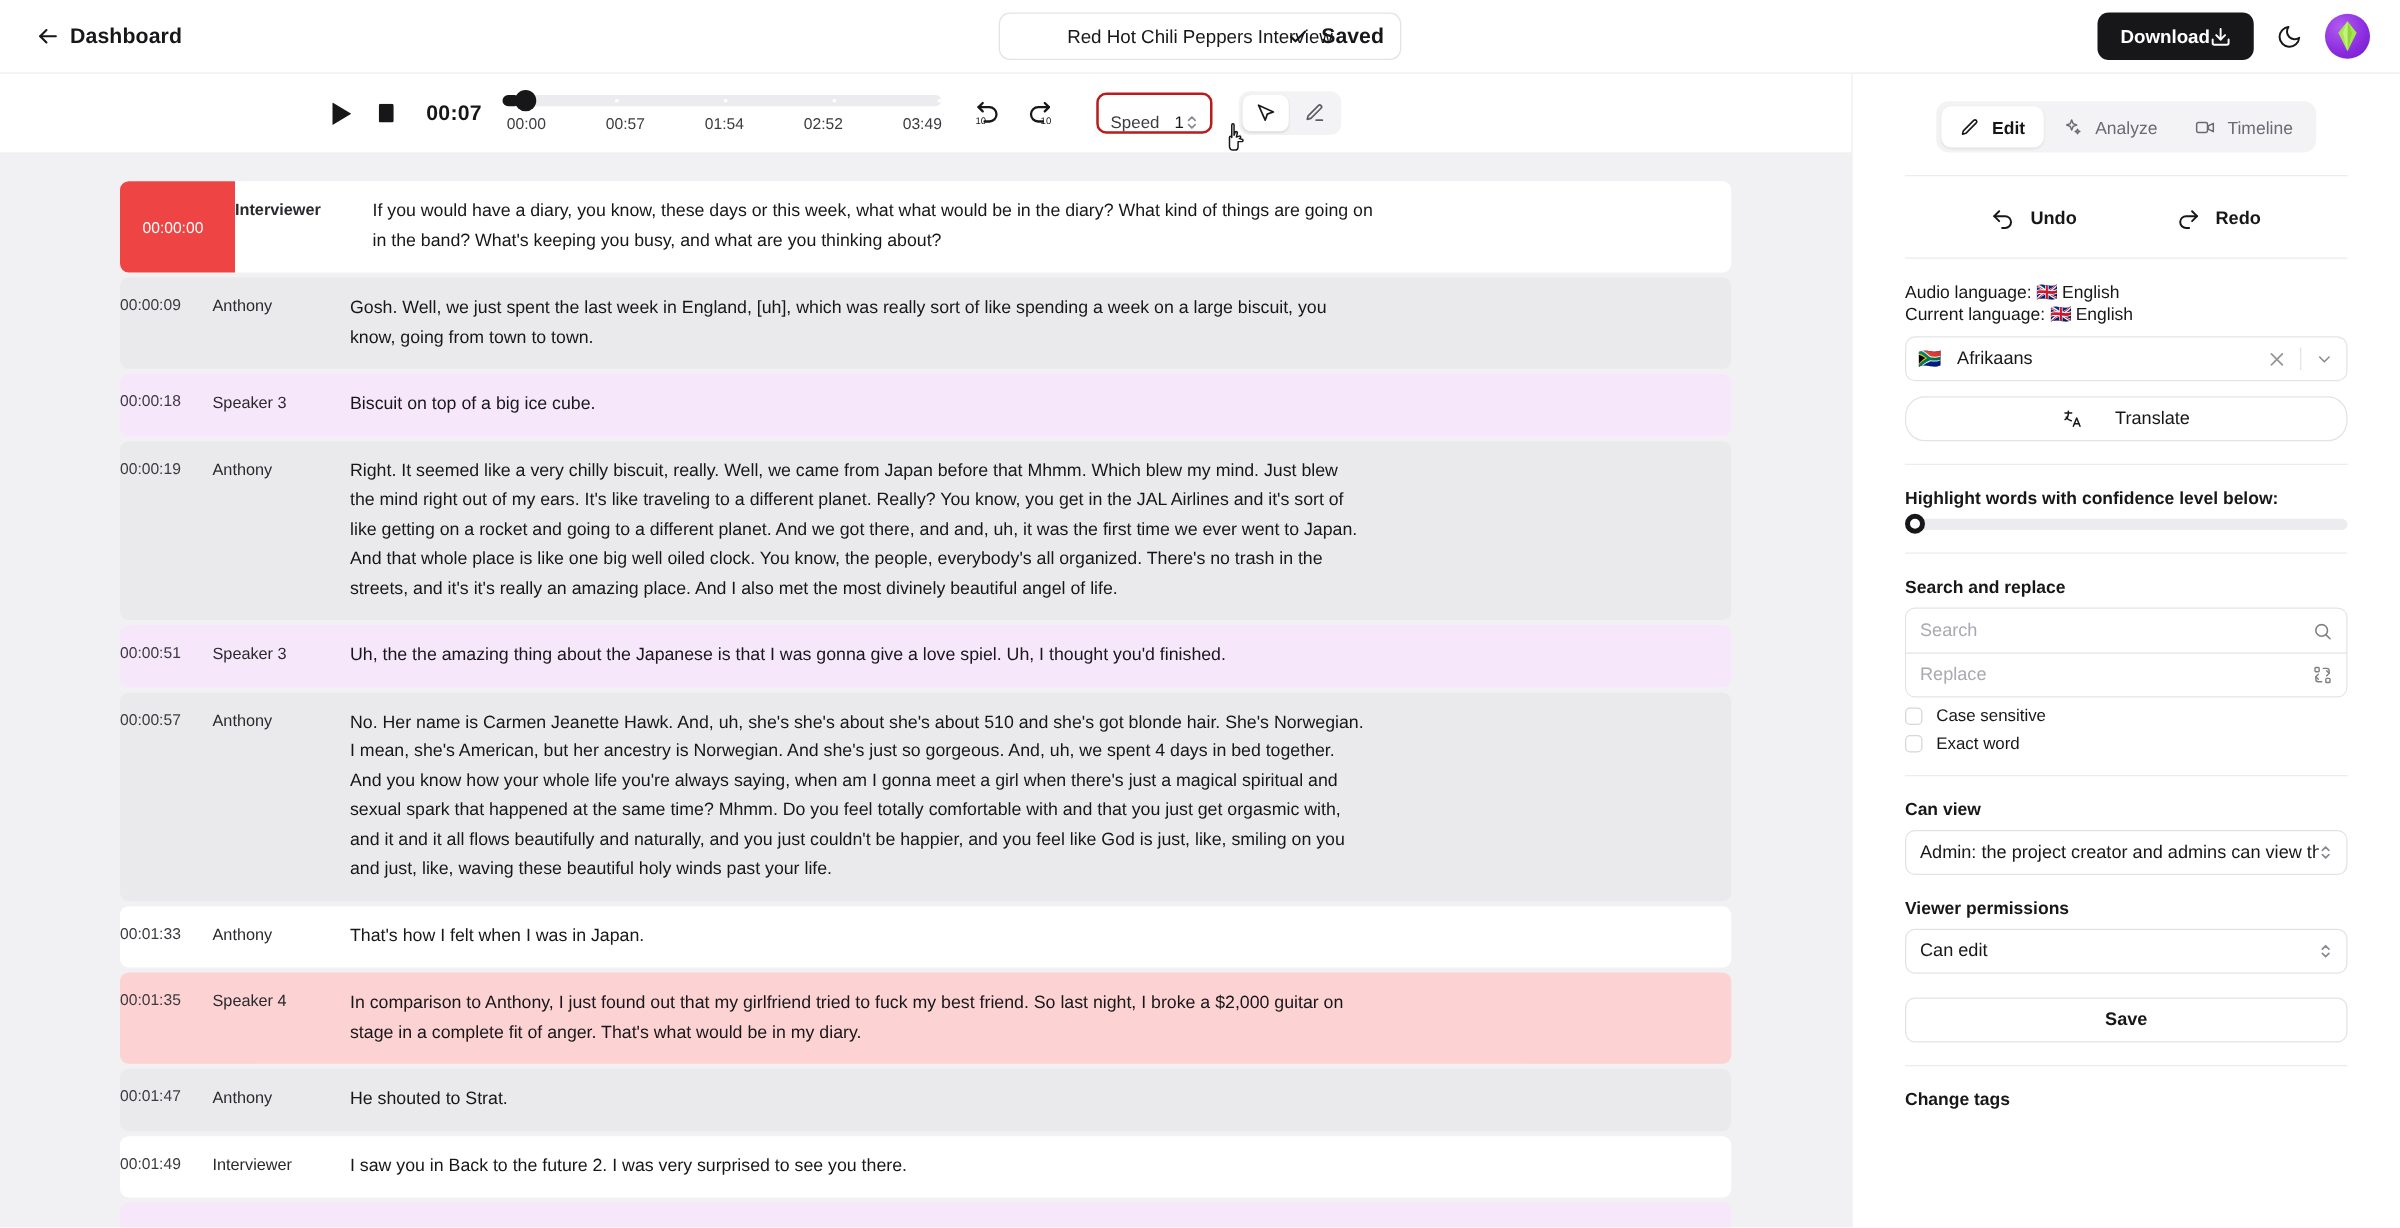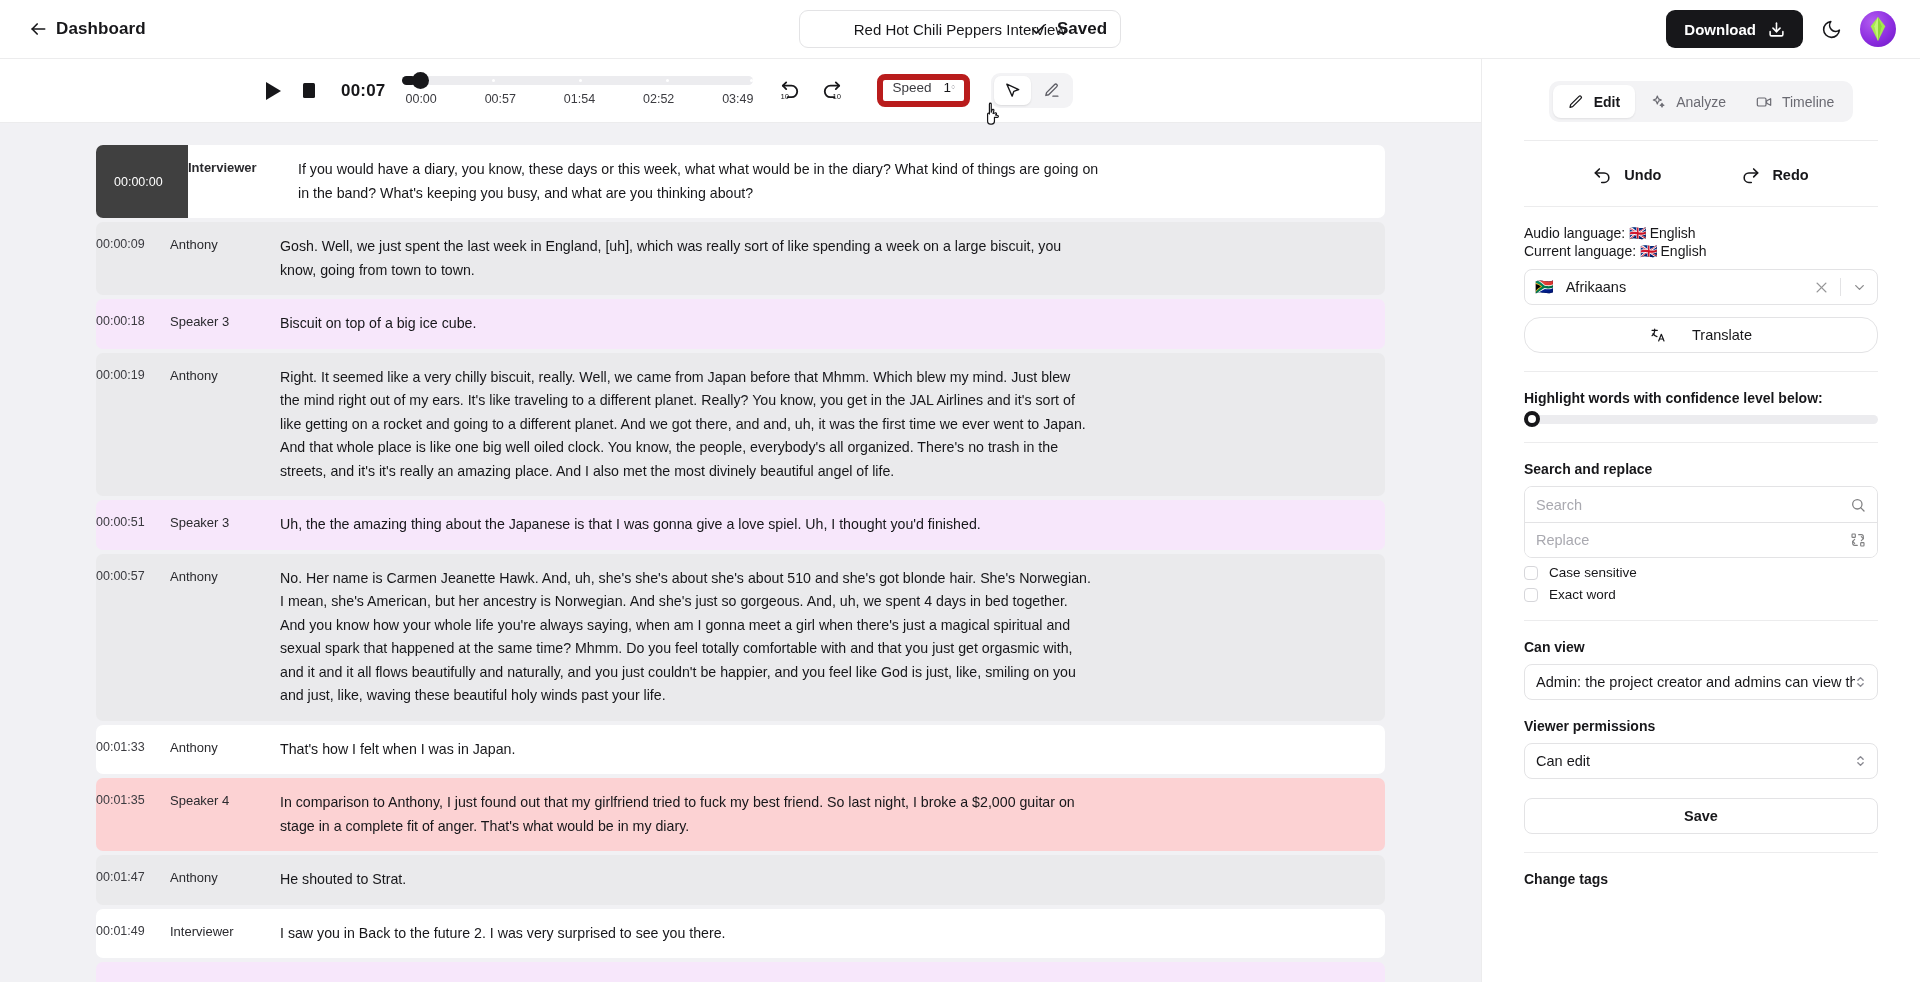--- a/index.html
+++ b/index.html
@@ -41,21 +41,21 @@
   .check-icon { width: 17px; height: 17px; display: block; }
 
   .header-right {
     position: absolute; right: 24px;
     display: flex; align-items: center; gap: 18px;
   }
   .download-btn {
     background: #17171a; color: #fff;
     border-radius: 9px; height: 38px;
     padding: 0 18px;
-    display: flex; align-items: center; gap: 12px;
+    display: flex; align-items: center; 
     font-size: 15px; font-weight: 600;
     cursor: pointer; border: none; text-align: center;
   }
   .dl-icon { width: 17px; height: 17px; display: block; }
   .moon-icon { width: 21px; height: 21px; display: block; cursor: pointer; }
   .avatar {
     width: 36px; height: 36px; border-radius: 50%;
     background: radial-gradient(circle at 35% 30%, #b25cf0 0%, #8d2ee0 55%, #6d17c4 100%);
     display: flex; align-items: center; justify-content: center;
     cursor: pointer;
@@ -113,22 +113,22 @@
     display: flex; justify-content: space-between;
     margin-top: 7px; font-size: 12.5px; color: #3b3b40;
   }
 
   .skip-group { display: flex; align-items: center; gap: 18px; margin-left: 26px; }
   .skip-icon { width: 23px; height: 23px; display: block; }
 
   .speed-select {
     margin-left: 34px;
     width: 93px; height: 33px;
-    border: 6px solid #b91c1c; border-radius: 8px;
-    display: flex; align-items: flex-start; padding: 0 9px;
+    border: 2px solid #b91c1c; border-radius: 8px;
+    display: flex; align-items: flex-end; padding: 0 9px;
     font-size: 13.5px; background: #fff; cursor: pointer;
     justify-content: space-between; position: relative;
   }
   .speed-label { color: #3b3b40; }
   .speed-val { font-weight: 400; margin-left: 6px; margin-right: auto; padding-left: 6px; }
   .updown { width: 11px; height: 14px; display: block; }
 
   .cursor-hand {
     position: absolute; left: 100px; top: 21px;
     width: 22px; height: 26px; pointer-events: none;
@@ -168,21 +168,21 @@
   .row.red { background: #fcd2d3; }
   .ts {
     width: 92px; min-width: 92px;
     font-size: 12.5px; color: #3b3b40;
     padding-left: 0; text-align: left;
     padding-top: 2px;
     margin-left: -18px;
     padding-left: 18px;
   }
   .row.active-ts .ts {
-    background: #404040; color: #fff;
+    background: #ef4444; color: #fff;
     align-self: stretch;
     display: flex; align-items: center;
     border-radius: 7px 0 0 7px;
     margin-left: 0; padding-left: 18px; padding-top: 0;
     width: 92px; min-width: 92px;
     position: absolute; left: 0; top: 0; bottom: 0;
   }
   .row.active-ts .ts-spacer { width: 92px; min-width: 92px; }
   .spk {
     width: 110px; min-width: 110px;

